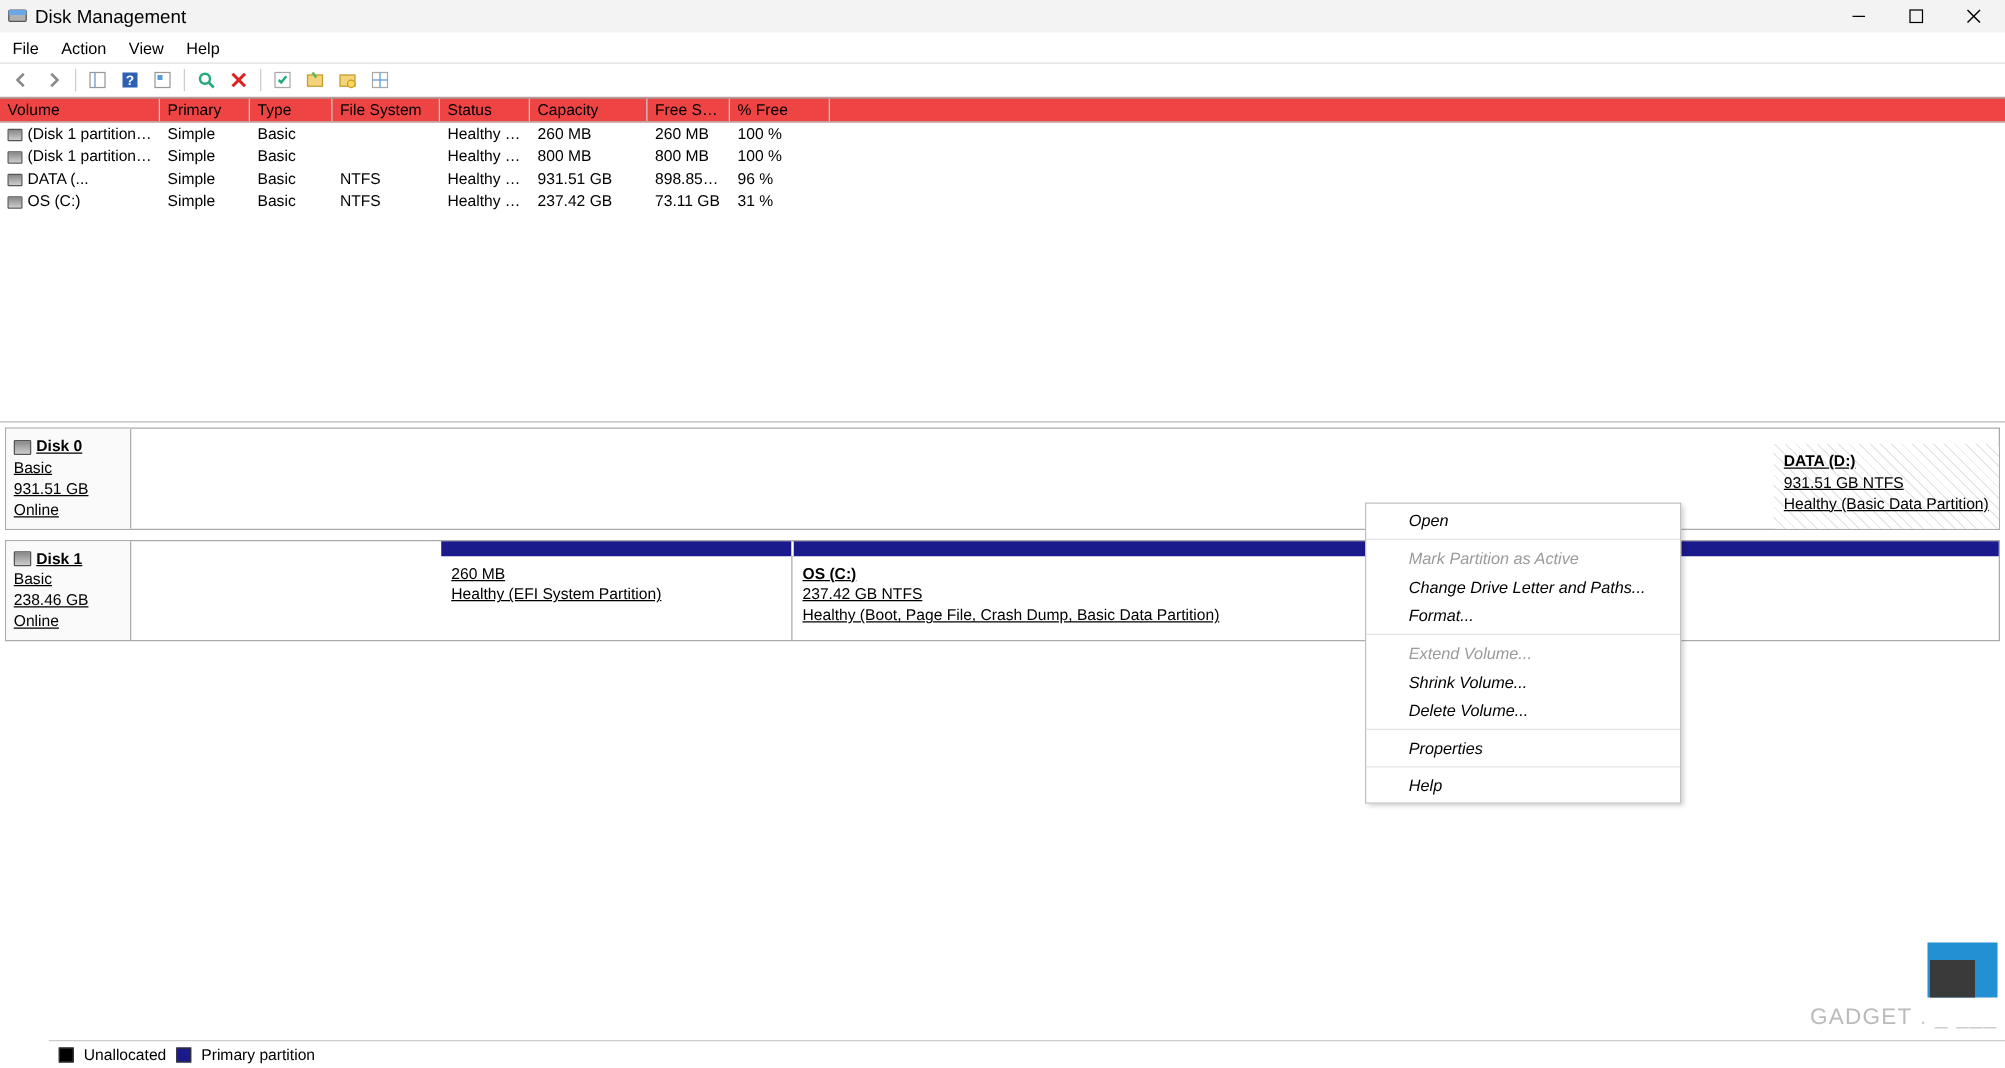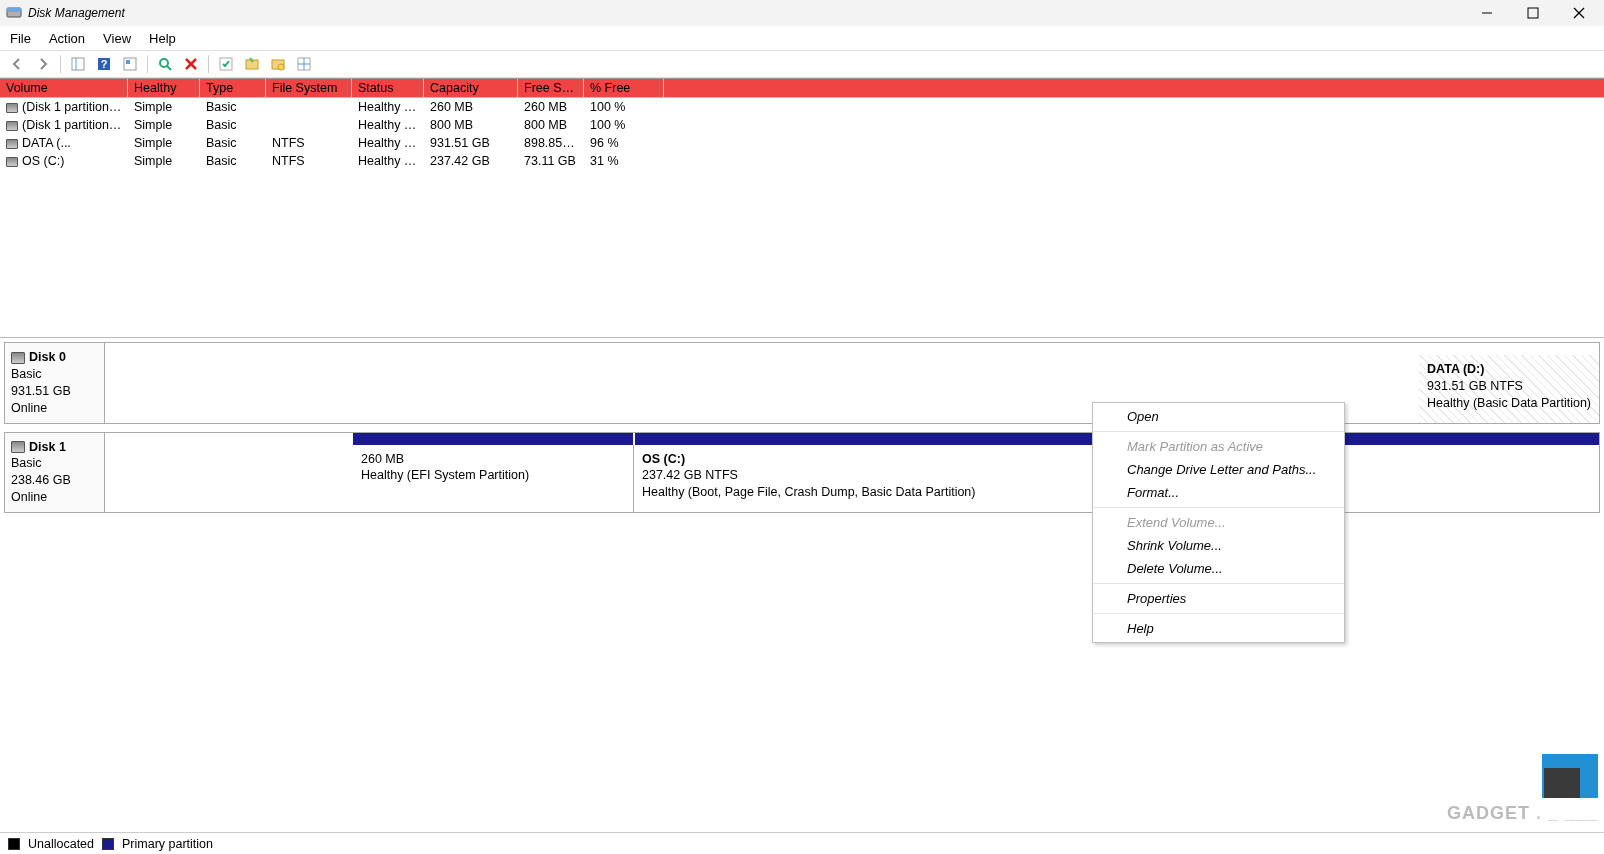--- a/index.html
+++ b/index.html
@@ -1,66 +1,66 @@
 <!DOCTYPE html>
 <html><head>
 <meta charset="utf-8">
 <style>
 * { margin: 0; padding: 0; box-sizing: border-box; font-family: "Segoe UI", Tahoma, sans-serif; }
 body { width: 1604px; height: 854px; background: #fff; font-size: 13px; color: #000; position: relative; overflow: hidden;}
 .titlebar { height: 26px; display: flex; align-items: center; padding: 0 2px; border-bottom: 0px solid #ddd; background:#f3f3f3;}
 .titlebar .appicon { width:16px; height:16px; margin:0 6px 0 4px; display:inline-flex; align-items:center; justify-content:center;}
-.titlebar .title { font-size: 12px; font-style: italic; }
+.titlebar .title { font-size: 15px; }
 .winctrls { margin-left: auto; display: flex; }
 .winbtn { width: 46px; height: 26px; display:flex; align-items:center; justify-content:center; font-size:14px;}
 .menubar { height: 24px; display:flex; align-items:center; gap: 18px; padding: 0 10px; font-size:13px;}
 .menubar span{cursor:default;}
 .toolbar { height: 28px; border-top:1px solid #e0e0e0; border-bottom:1px solid #e0e0e0; display:flex; align-items:center; gap:4px; padding:0 6px;}
 .tbtn { width:22px; height:22px; display:flex; align-items:center; justify-content:center; border-radius:2px;}
 .tbtn.sep { width:1px; background:#ccc; margin:0 2px; height:18px;}
 .tbtn svg{display:block;}
 .volheader { display:flex; border-top:1px solid #999; border-bottom:1px solid #bbb; background:#ef4444; height:20px; font-size:12.5px;}
 .volheader .col { border-right:1px solid #ccc; padding:2px 6px; overflow:hidden; white-space:nowrap; text-overflow:ellipsis; cursor:default;}
 .vollist { height: 240px; overflow:auto; border-bottom:1px solid #bbb;}
 .volrow { display:flex; height:18px; font-size:12.5px; align-items:center;}
 .volrow .cell { padding:0 6px; overflow:hidden; white-space:nowrap; text-overflow:ellipsis;}
 .vicon{width:12px;height:10px;display:inline-block;background:linear-gradient(#888,#ccc);border:1px solid #555;margin-right:4px;vertical-align:middle;border-radius:1px;}
 .c-vol{width:128px;} .c-lay{width:72px;} .c-typ{width:66px;} .c-fs{width:86px;} .c-sta{width:72px;} .c-cap{width:94px;} .c-fre{width:66px;} .c-pct{width:80px;}
 
-.diskarea { padding:4px; }
+.diskarea { padding:4px;text-decoration:underline; }
 .diskpanel { border:1px solid #aaa; display:flex; margin-bottom:8px; background:#fff;}
 .diskinfo { width:100px; border-right:1px solid #aaa; padding:6px; font-size:12.5px; line-height:1.35; background:#fafafa;}
 .diskinfo .dicon{width:14px;height:12px;display:inline-block;background:linear-gradient(#888,#ccc);border:1px solid #555;margin-right:4px;vertical-align:middle;border-radius:1px;}
 .diskinfo b{font-weight:600;}
 .partwrap { flex:1; display:flex; flex-direction:column;align-items:flex-end;}
 .bluebar { height:12px; background:#1a1a8c; display:flex;}
 .bluebar .seg{height:12px;}
 .partrow { flex:1; display:flex;}
 .partbox { border-left:1px solid #aaa; padding:6px 8px; position:relative; font-size:12.5px; line-height:1.35;}
 .partbox:first-child{border-left:none;}
 .partbox.hatched{
   background-image: repeating-linear-gradient(45deg,#e8e8e8 0,#e8e8e8 1px,#fff 1px,#fff 6px);
 }
 .partbox b{font-weight:600;}
-.bottomarea{ position:absolute; left:0; right:0; bottom:0;}
+.bottomarea{ position:absolute; left:0; right:0; bottom:0;padding-left:39px;}
 .legend { height:22px; display:flex; align-items:center; gap:8px; padding:0 8px; border-top:1px solid #ccc; font-size:12.5px; background:#fff;}
 .leg-sw{width:12px;height:12px;display:inline-block;border:1px solid #333;}
 .leg-black{background:#000;}
 .leg-blue{background:#1a1a8c;}
 
 .ctxmenu { position:absolute; left:1092px; top:402px; width:253px; background:#fff; border:1px solid #c1c1c1; box-shadow:2px 2px 4px rgba(0,0,0,.2); font-size:13px; padding:2px 0;font-style:italic;}
 .ctxmenu .mi{ padding:4px 16px 4px 34px; cursor:default;}
 .ctxmenu .mi.disabled{ color:#9a9a9a;}
 .ctxmenu .msep{ height:1px; background:#e4e4e4; margin:3px 0;}
 
 .watermark{ position:absolute; right:6px; bottom:22px; width:180px; height:80px;}
 .gt-sq{position:absolute;right:0;bottom:34px;width:56px;height:44px;background:#2390d3;}
 .gt-sq2{position:absolute;right:18px;bottom:34px;width:36px;height:30px;background:#3a3a3a;}
 .gt-sq3{position:absolute;right:4px;bottom:60px;width:20px;height:14px;background:#2390d3;}
-.gt-txt{position:absolute;right:0;bottom:8px;font-size:18px;font-weight:700;letter-spacing:1px;color:#333;}
+.gt-txt{position:absolute;right:0;bottom:8px;font-size:18px;font-weight:400;letter-spacing:1px;color:#333;}
 .gt-txt span{color:#bbb;}
 </style>
 </head>
 <body>
 
 <div class="titlebar">
   <span class="appicon">
     <svg width="16" height="16" viewBox="0 0 16 16">
         <rect x="1" y="3" width="14" height="9" rx="1" fill="#b0b0b0" stroke="#555"></rect>
         <rect x="1" y="3" width="14" height="4" fill="#6aa7e8"></rect>
@@ -160,21 +160,21 @@
       <svg width="16" height="16">
         <rect x="2" y="2" width="12" height="12" fill="#fff" stroke="#aaa"></rect>
         <line x1="8" y1="2" x2="8" y2="14" stroke="#5a9bd5"></line>
         <line x1="2" y1="8" x2="14" y2="8" stroke="#5a9bd5"></line>
       </svg>
     </div>
 </div>
 
 <div class="volheader">
   <div class="col c-vol">Volume</div>
-  <div class="col c-lay">Healthy</div>
+  <div class="col c-lay">Primary</div>
   <div class="col c-typ">Type</div>
   <div class="col c-fs">File System</div>
   <div class="col c-sta">Status</div>
   <div class="col c-cap">Capacity</div>
   <div class="col c-fre">Free Sp...</div>
   <div class="col c-pct">% Free</div>
 </div>
 
 <div class="vollist" id="vollist">
     <div class="volrow">

